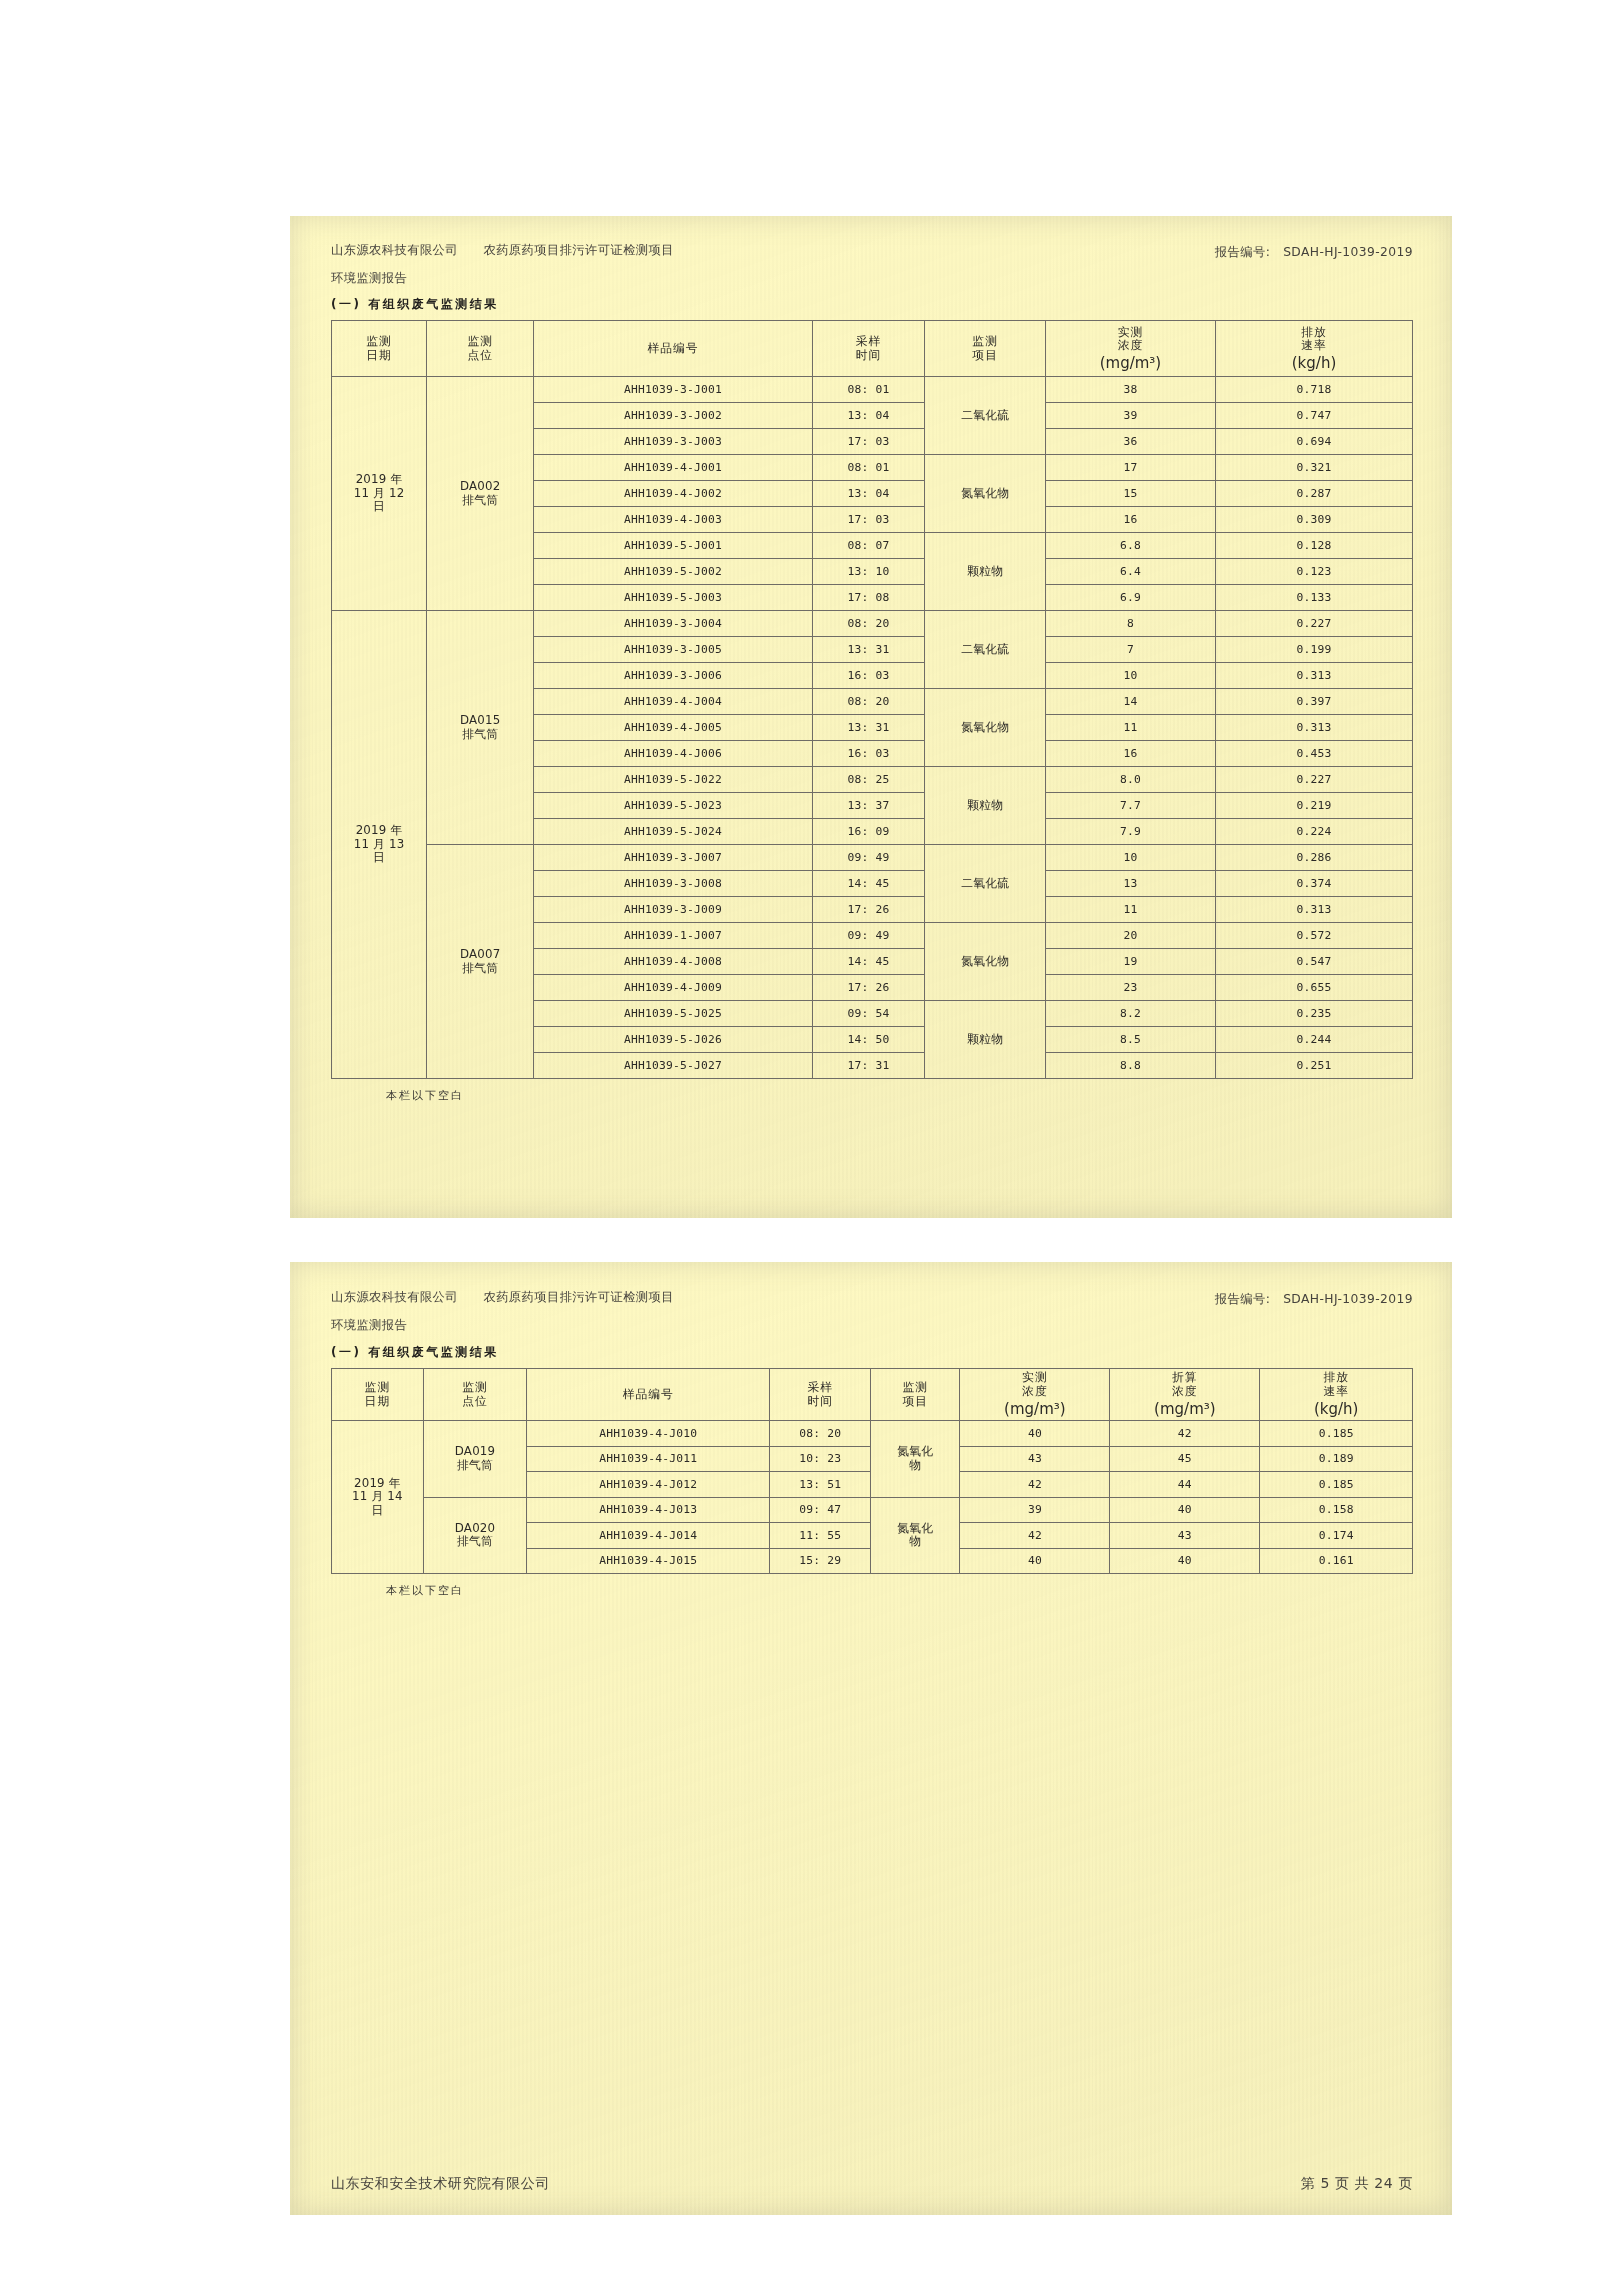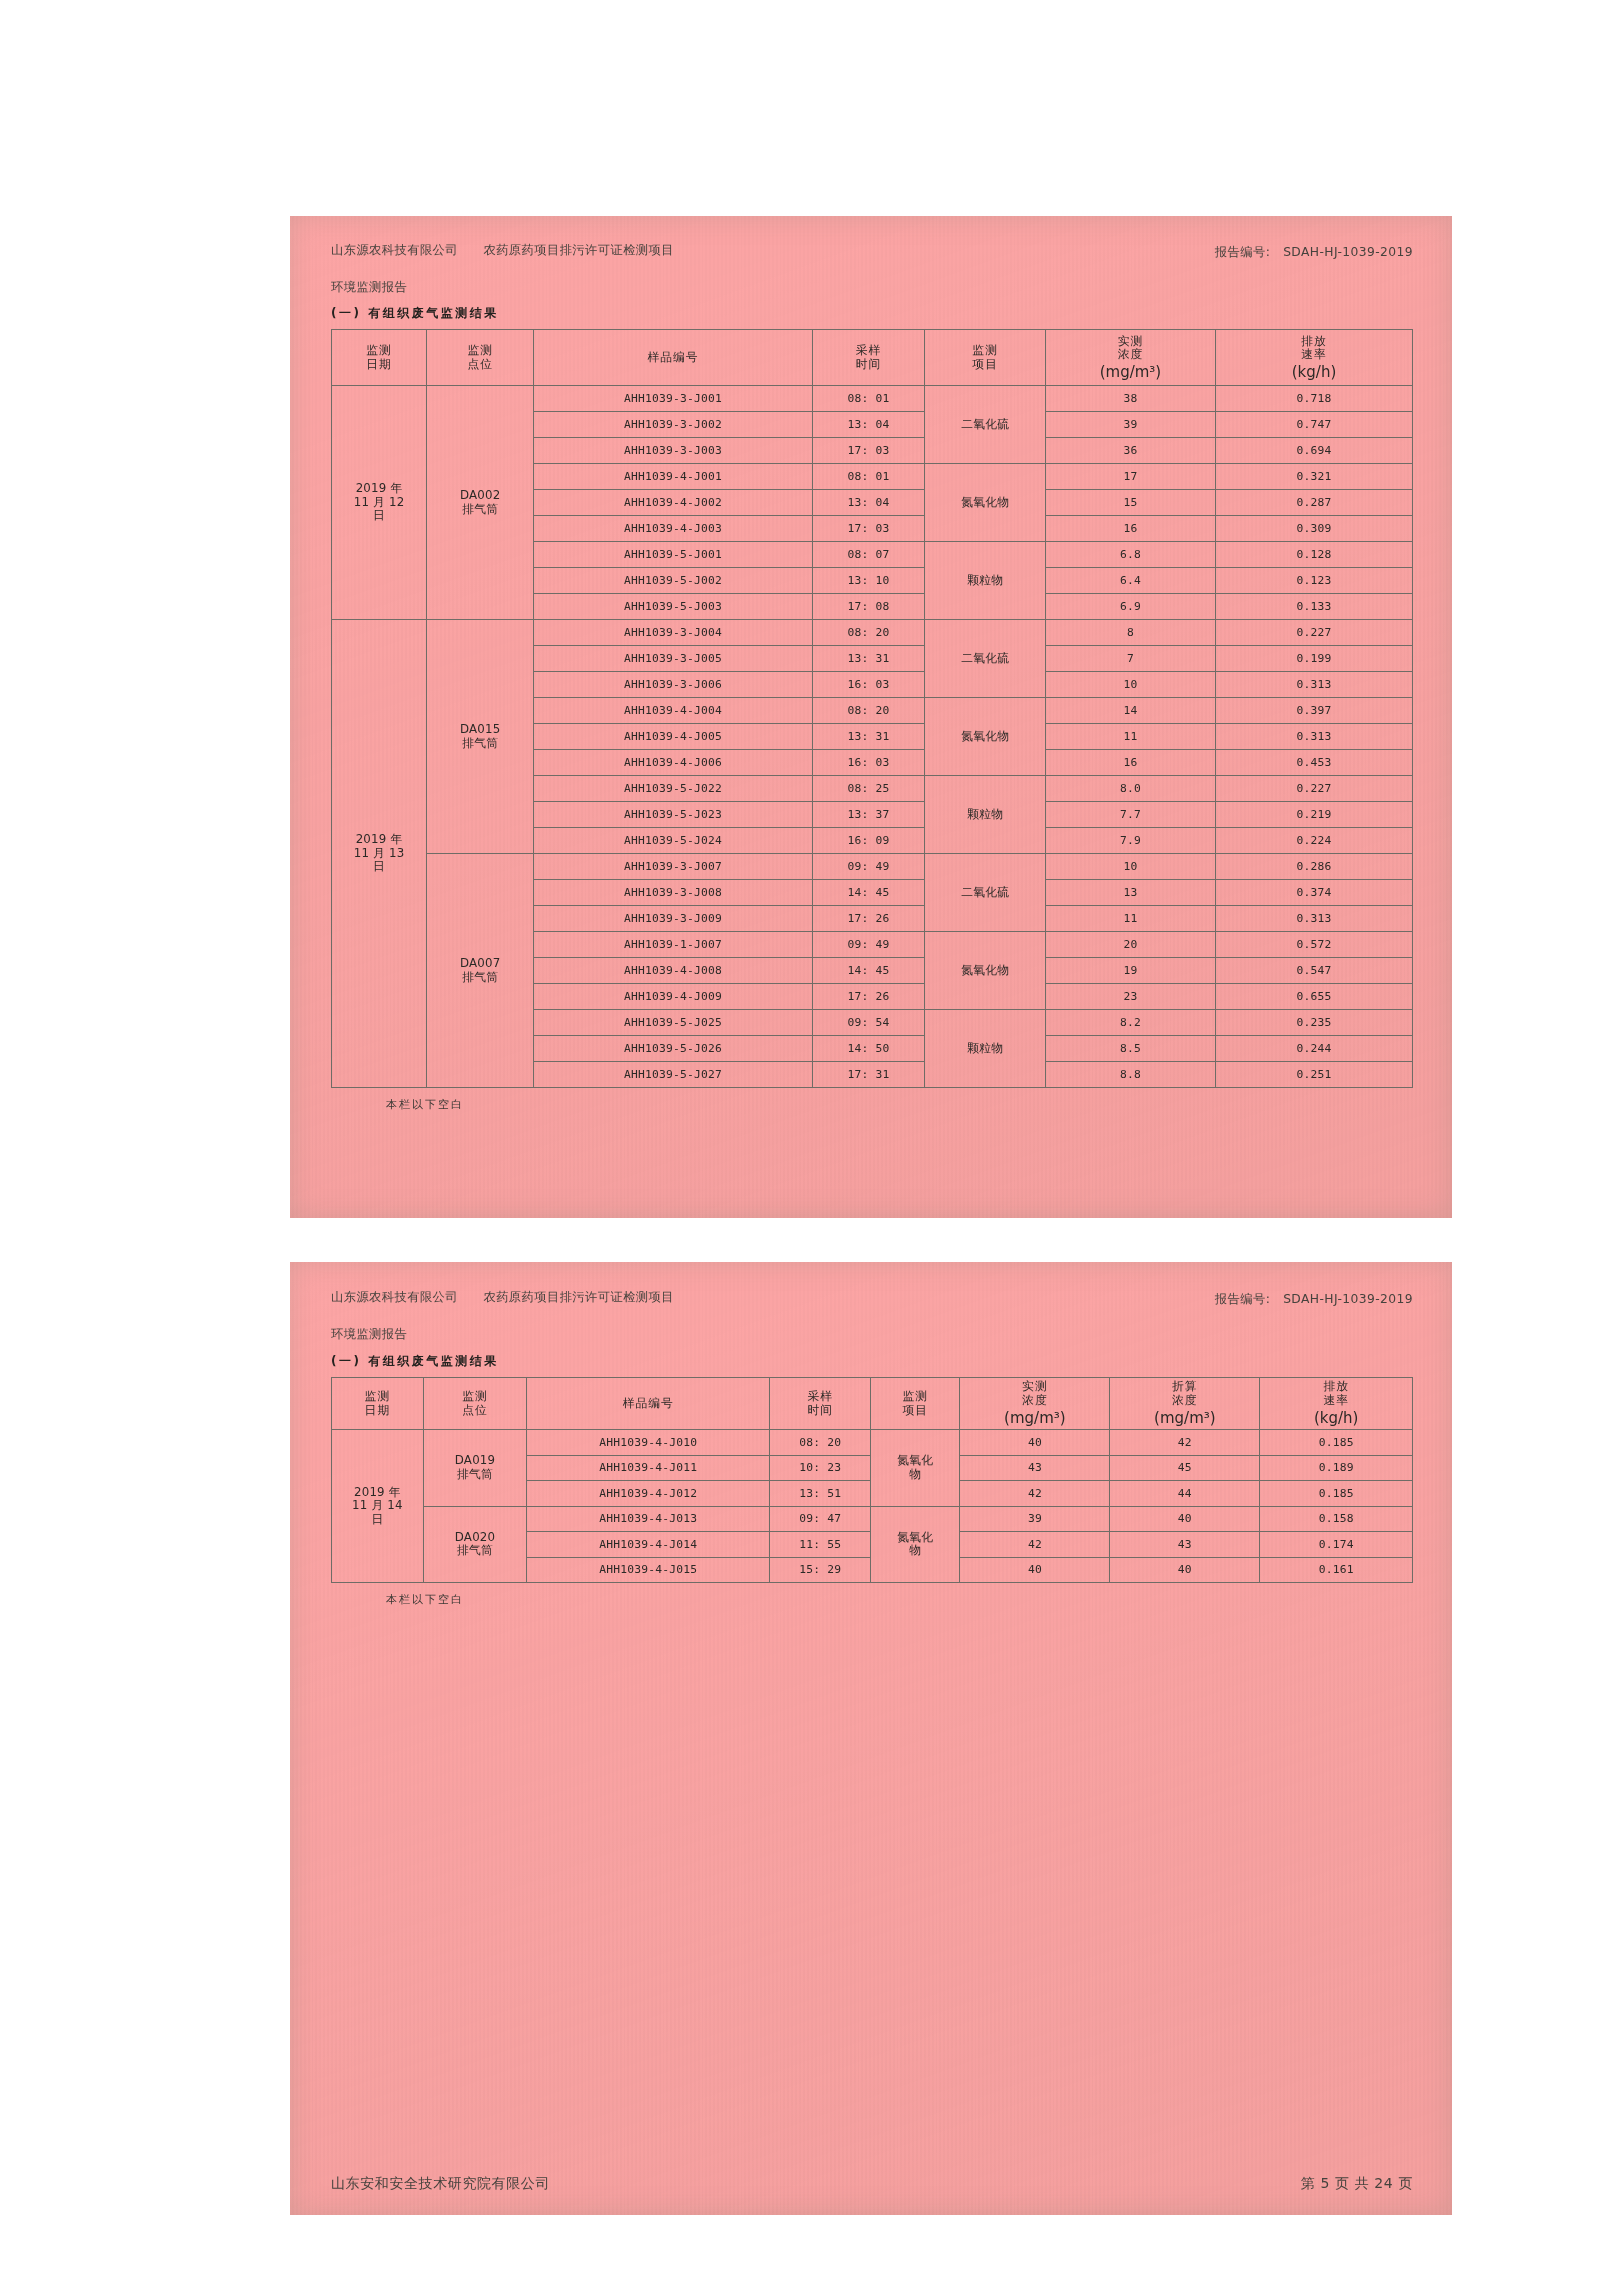--- a/index.html
+++ b/index.html
@@ -11,21 +11,21 @@
     width: 1621px;
     height: 2293px;
     position: relative;
     font-family: "DejaVu Sans", "Liberation Sans", sans-serif;
     overflow: hidden;
   }
 
   
   .scan {
     position: absolute;
-    background: #fca5a5;
+    background: #fef9c3;
     box-shadow: inset 0 0 27.4px rgba(140,135,120,0.25);
     text-decoration: underline;
   }
   
   .scan::after {
     content: "";
     position: absolute;
     inset: 0;
     pointer-events: none;
     background:
@@ -59,21 +59,21 @@
   
   .hdr {
     display: flex;
     justify-content: space-between;
     align-items: flex-start;
     font-size: 12.3px;
     letter-spacing: 0.4px;
     color: #45423d;
   }
   .hdr-left-l1 { white-space: nowrap; }
-  .hdr-left-l2 { margin-top: 20px; }
+  .hdr-left-l2 { margin-top: 11px; }
   .hdr-right {
     white-space: nowrap;
     font-size: 12.3px;
     padding-top: 2px;
   }
   .hdr-co { margin-right: 25.5px; }
 
   .sec-title {
     margin-top: 9.8px;
     margin-bottom: 6.9px;

